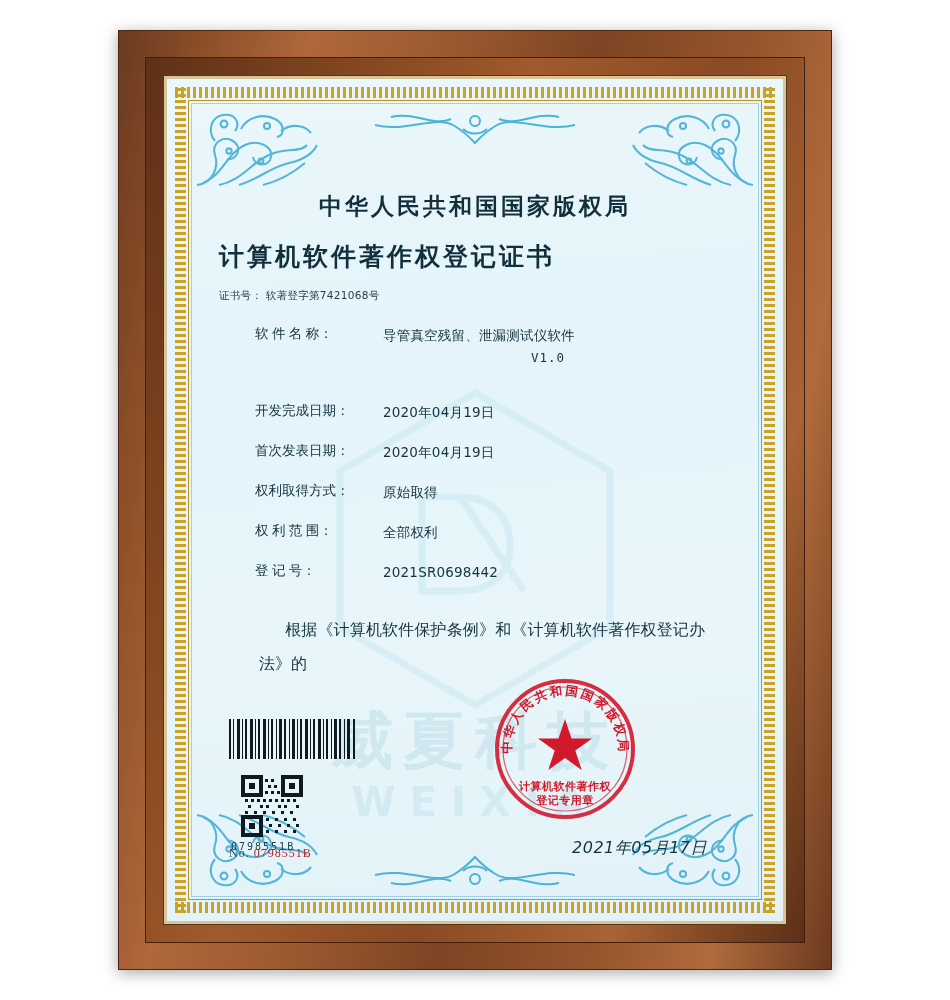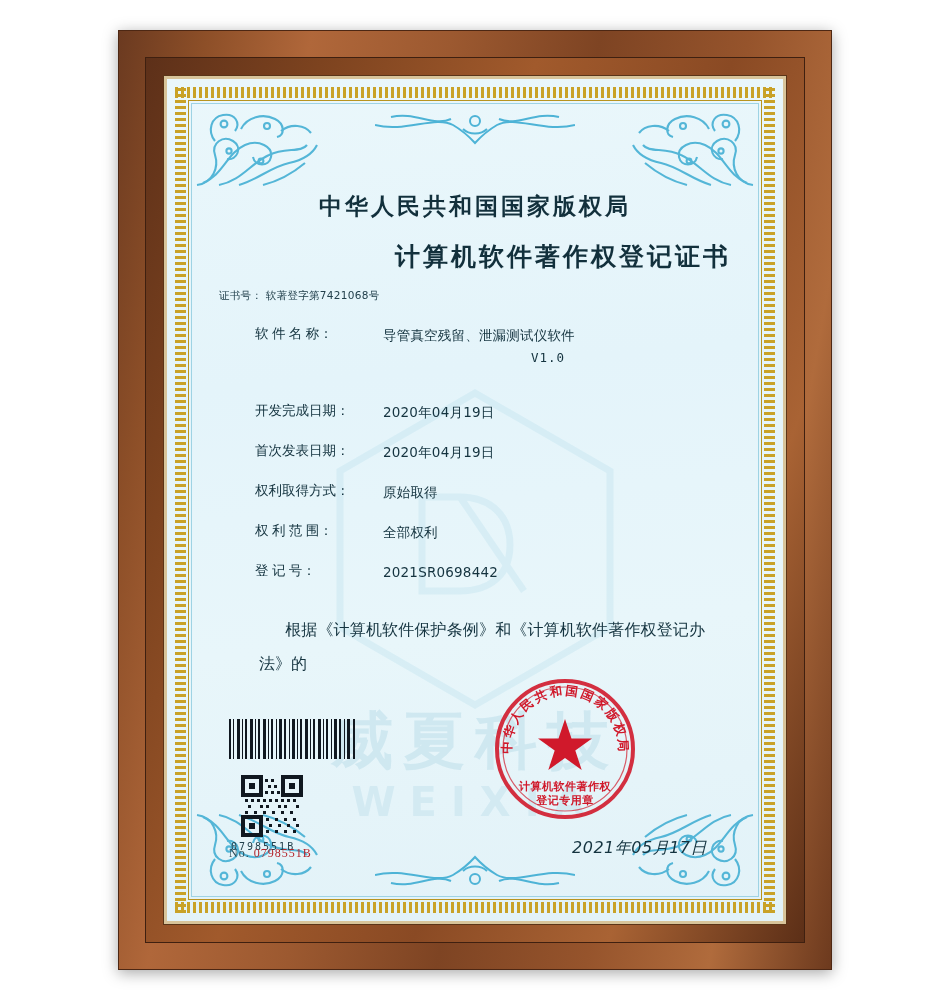--- a/index.html
+++ b/index.html
@@ -173,21 +173,21 @@
   .title1 {
     text-align: center;
     font-size: 23px;
     font-weight: 700;
     letter-spacing: 3px;
     color: #12303c;
     font-family: "DejaVu Sans", "Liberation Sans", sans-serif;
     margin-top: 52px;
   }
   .title2 {
-    text-align: right;
+    text-align: left;
     font-size: 25px;
     font-weight: 700;
     letter-spacing: 3px;
     color: #12303c;
     font-family: "DejaVu Sans", "Liberation Sans", sans-serif;
     margin-top: 18px;
   }
   .certno {
     text-align: left;
     font-size: 10.5px;

